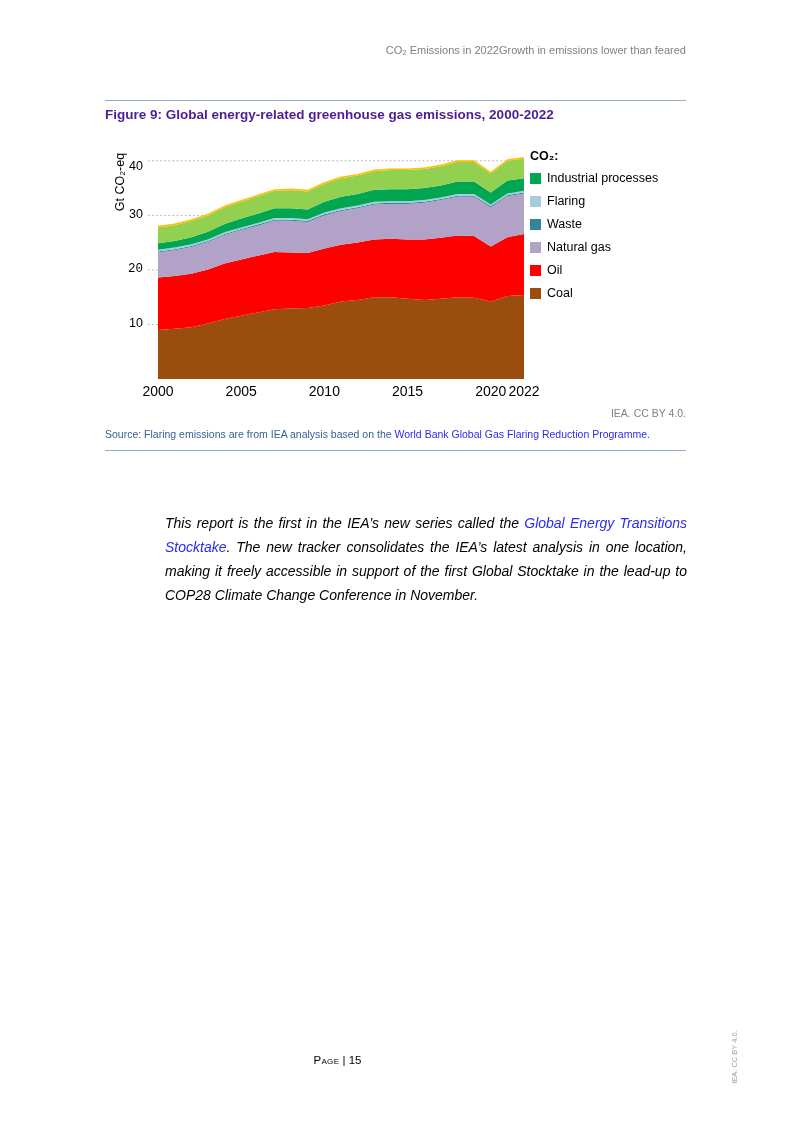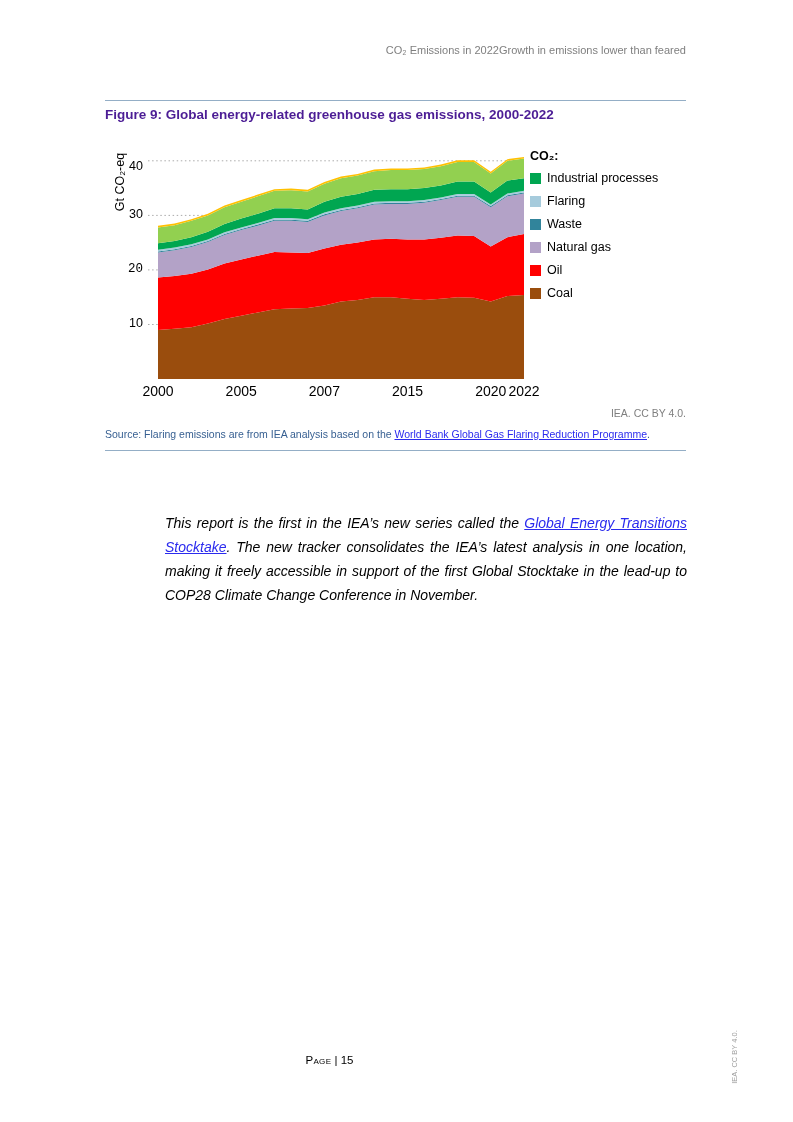--- a/index.html
+++ b/index.html
@@ -27,26 +27,26 @@
 
   .legend{position:absolute;left:425px;top:9px;font-size:12.5px;}
   .legend-group{margin-bottom:12px;}
   .legend-heading{font-weight:bold;margin-bottom:8px;}
   .legend-item{display:flex;align-items:center;margin-bottom:9px;}
   .swatch{width:11px;height:11px;margin-right:6px;flex:none;}
 
   .attribution{position:absolute;left:105px;top:407px;width:581px;text-align:right;
                font-size:10.5px;color:#7f7f7f;}
   .source{position:absolute;left:105px;top:428px;width:581px;font-size:10.5px;color:#365f91;}
-  .hyperlink{color:#2b2bee;text-decoration:underline;cursor:pointer;}
+  .hyperlink{color:#2b2bee;cursor:pointer;}
 
   .para{position:absolute;left:165px;top:511px;width:522px;font-size:14px;line-height:24px;
         font-style:italic;text-align:justify;color:#000;}
 
-  .footer{position:absolute;left:0;top:1054px;width:659px;text-align:center;font-size:11.5px;}
+  .footer{position:absolute;left:8px;top:1054px;width:659px;text-align:center;font-size:11.5px;}
   .footer .pg{font-variant:small-caps;letter-spacing:0.3px;}
 
   .sidenote{position:absolute;left:691px;top:1051px;width:90px;height:12px;
             transform:rotate(-90deg);font-size:7.5px;color:#a0a0a0;text-align:center;white-space:nowrap;}
 </style>
 </head>
 <body>
 
 <div class="page">
 
@@ -77,21 +77,21 @@
       </svg>
     <div id="yticks">
         <div class="ytick" style="top: 176.455px;">10</div>
         <div class="ytick" style="top: 121.909px; font-family: Liberation Mono, monospace;">20</div>
         <div class="ytick" style="top: 67.3636px;">30</div>
         <div class="ytick" style="top: 19px;">40</div>
       </div>
     <div id="xticks">
         <div class="xtick" style="left: 30px;">2000</div>
         <div class="xtick" style="left: 113.182px;">2005</div>
-        <div class="xtick" style="left: 196.364px;">2007</div>
+        <div class="xtick" style="left: 196.364px;">2010</div>
         <div class="xtick" style="left: 279.545px;">2015</div>
         <div class="xtick" style="left: 362.727px;">2020</div>
         <div class="xtick" style="left: 396px;">2022</div>
       </div>
     <div class="legend" id="legend">
         <div class="legend-group">
           <div class="legend-heading">CO₂:</div>
           <div class="legend-item">
             <span class="swatch" style="background: rgb(0, 166, 81);"></span>
             <span>Industrial processes</span>

